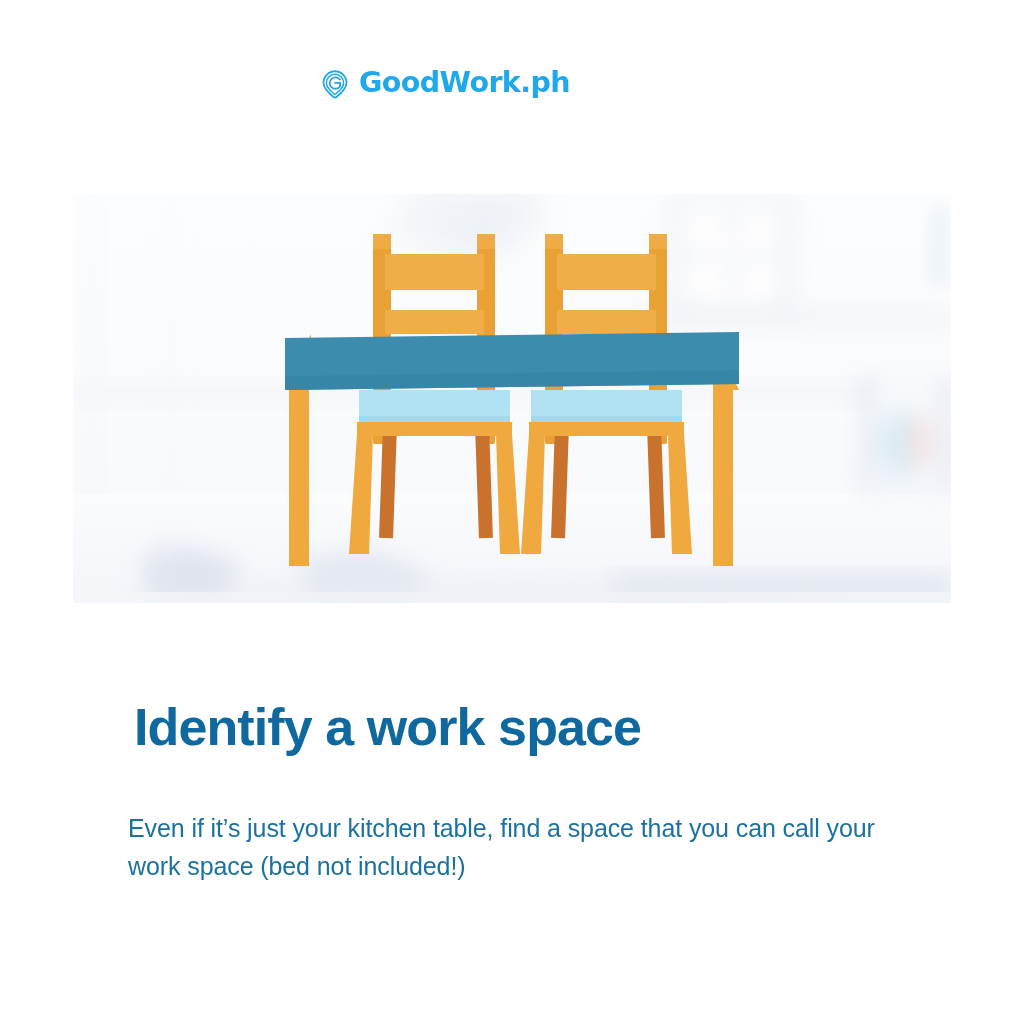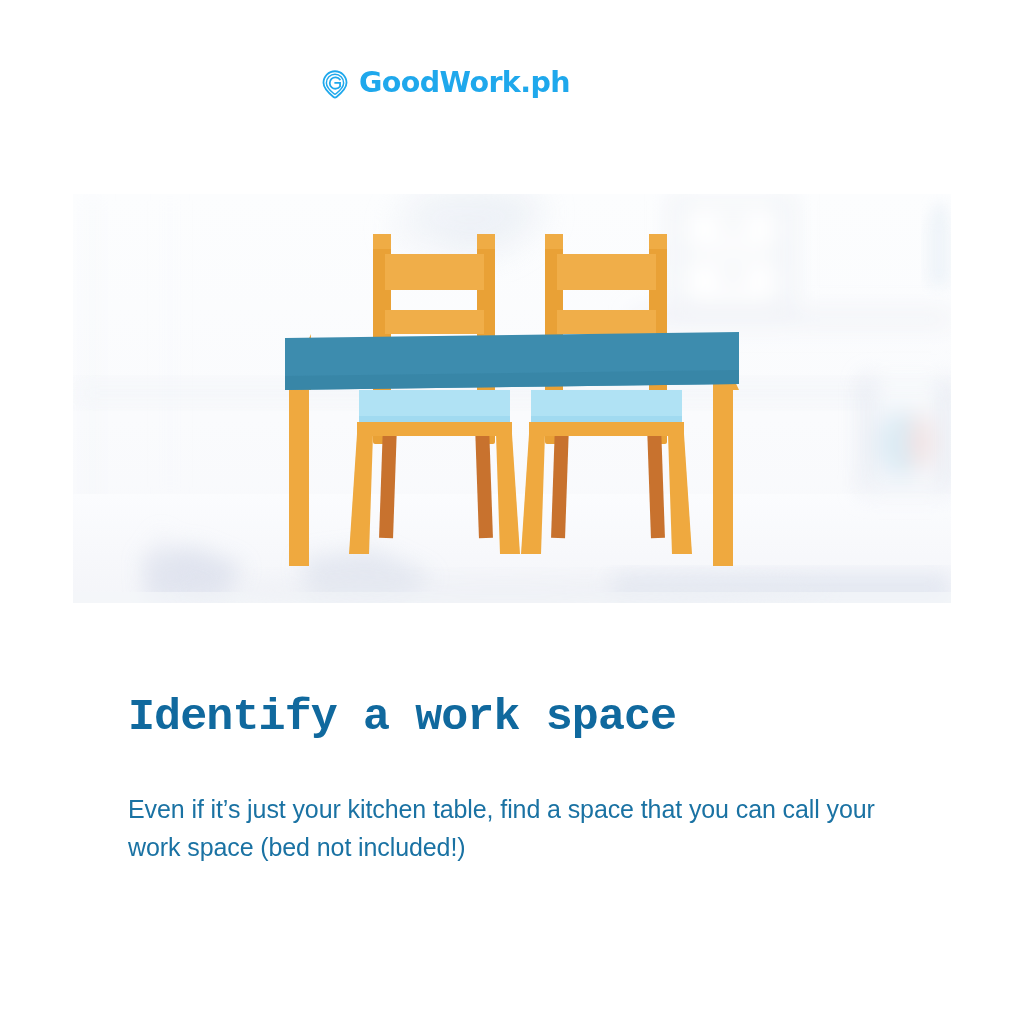--- a/index.html
+++ b/index.html
@@ -68,27 +68,27 @@
   }
 
   
   .copy {
     position: absolute;
     left: 128px;
     top: 694px;
     width: 800px;
   }
   .headline {
-    font-family: Liberation Mono, monospace;
-    font-size: 45px;
+    font-family: Liberation Sans, sans-serif;
+    font-size: 52px;
     font-weight: bold;
     letter-spacing: -0.9px;
     color: #10699e;
     line-height: 1.06;
-    margin: 0;
+    margin: 6px;
     white-space: nowrap;
   }
   .body-copy {
     font-family: "Liberation Sans", sans-serif;
     font-size: 25px;
     font-weight: normal;
     color: #1a72a3;
     line-height: 1.52;
     margin: 0;
     padding-top: 48px;

